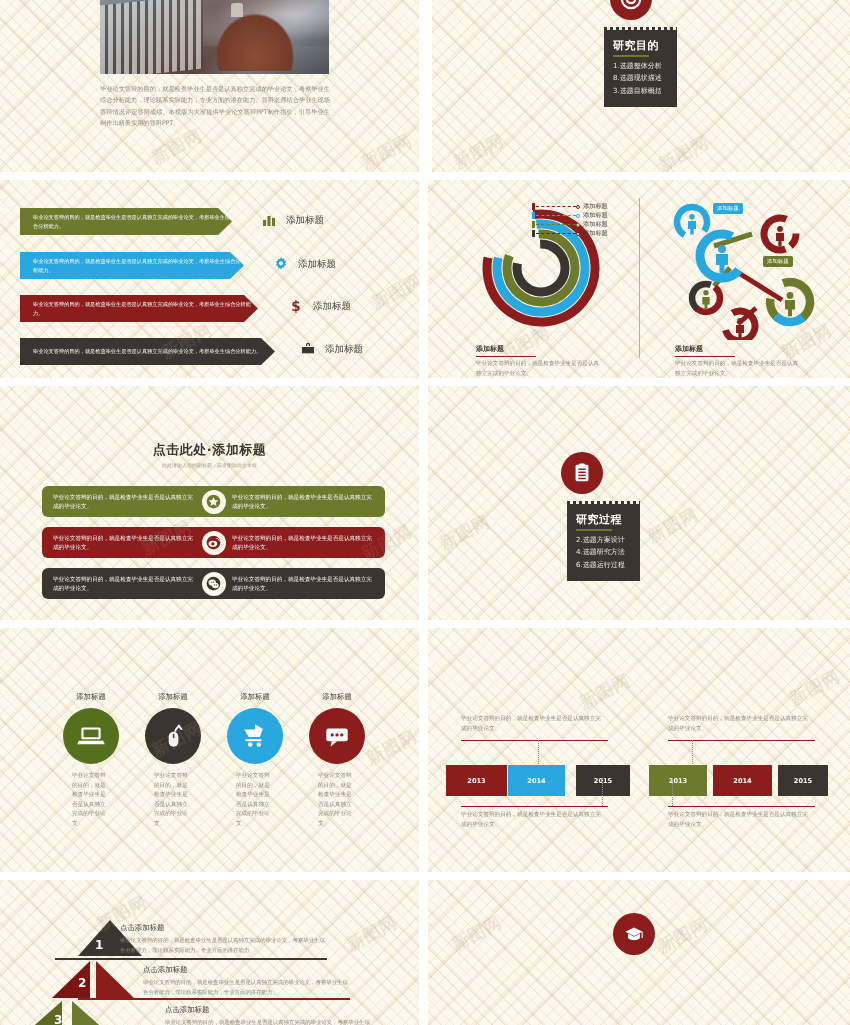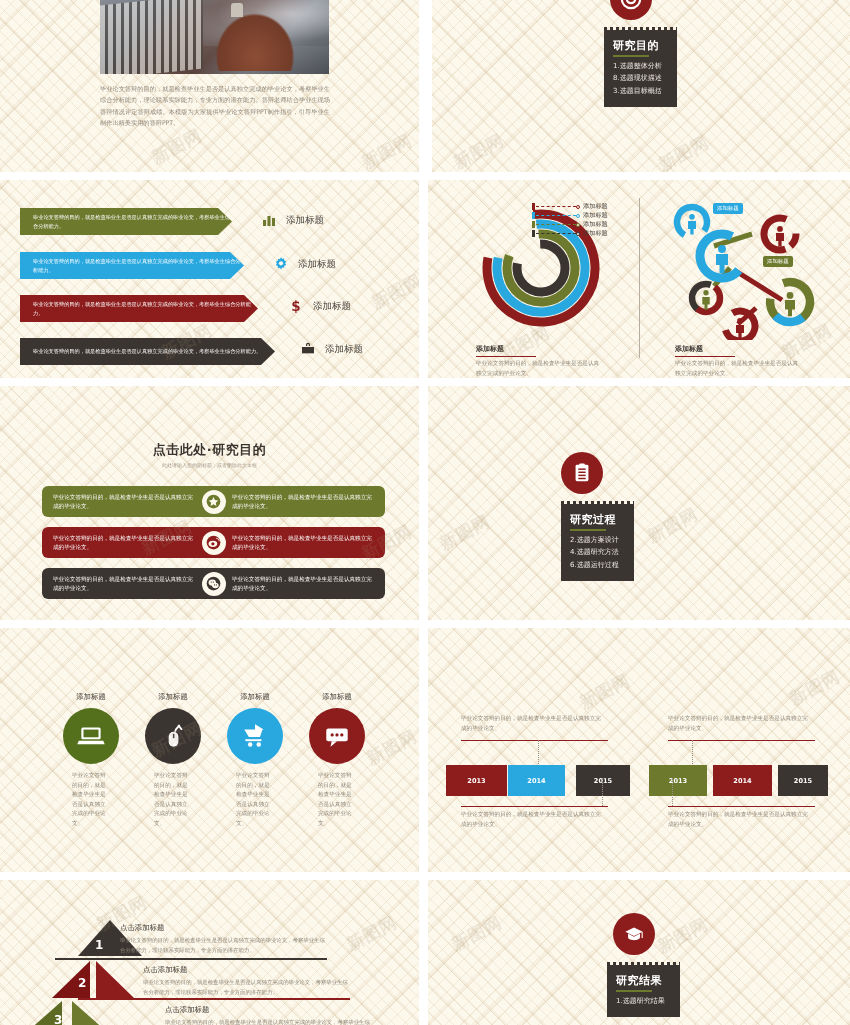--- a/index.html
+++ b/index.html
@@ -288,21 +288,21 @@
     </div>
 
     <div class="cap-title" style="left:247px;top:164px;width:60px;">添加标题</div>
     <div class="cap-body" style="left:247px;top:179px;width:125px;">毕业论文答辩的目的，就是检查毕业生是否是认真独立完成的毕业论文。</div>
 
     <div class="wm" style="left:70px;top:152px;">新图网</div>
     <div class="wm" style="left:352px;top:150px;">新图网</div>
   </div>
 
   <div class="slide" style="left:0;top:386px;width:419px;height:234px;">
-    <div class="sec-title" style="top:55px;">点击此处·研究目的</div>
+    <div class="sec-title" style="top:55px;">点击此处·添加标题</div>
     <div class="sec-sub" style="top:76px;">此处请输入您的副标题，或者删除此文本框</div>
 
     <div class="pairrow" style="left:42px;top:100px;width:343px;background:#6d7a2e;">
       <div class="ptxt" style="left:11px;">毕业论文答辩的目的，就是检查毕业生是否是认真独立完成的毕业论文。</div>
       <div class="pic">
         <svg viewBox="0 0 24 24">
           <circle cx="12" cy="12" r="11" fill="#6d7a2e"></circle>
           <path d="M12 4.6l2.3 4.9 5.2.7-3.8 3.6 1 5.2-4.7-2.6-4.7 2.6 1-5.2L4.5 10.2l5.2-.7z" fill="#fdf8ec"></path>
         </svg>
       </div>
@@ -348,21 +348,21 @@
         <rect x="5" y="3" width="14" height="18" rx="1.6" fill="#fff"></rect>
         <rect x="9" y="1.5" width="6" height="3" rx="1" fill="#fff"></rect>
         <g fill="#8d1c1c">
             <rect x="8" y="7" width="8" height="1.6"></rect>
             <rect x="8" y="10.4" width="8" height="1.6"></rect>
         <rect x="8" y="13.8" width="8" height="1.6"></rect>
             <rect x="8" y="17.2" width="8" height="1.6"></rect>
           </g>
       </svg>
     </div>
-    <div class="rcard" style="left:133px;top:118px;">
+    <div class="rcard" style="left:139px;top:118px;">
       <h3>研究过程</h3>
       <div class="uline"></div>
       <ul>
         <li>2.选题方案设计</li>
         <li>4.选题研究方法</li>
         <li>6.选题运行过程</li>
       </ul>
     </div>
     <div class="wm" style="left:10px;top:135px;">新图网</div>
     <div class="wm" style="left:218px;top:128px;">新图网</div>
@@ -489,24 +489,17 @@
   </div>
 
   <div class="slide" style="left:428px;top:880px;width:422px;height:145px;">
     <div class="rcircle" style="left:185px;top:33px;">
       <svg viewBox="0 0 24 24">
         <path d="M12 5L2.5 9.6 12 14.2l9.5-4.6z" fill="#fff"></path>
         <path d="M5.5 11.5v4.1c0 1.9 2.9 3.1 6.5 3.1s6.5-1.2 6.5-3.1v-4.1L12 14.9z" fill="#fff"></path>
         <rect x="20.3" y="9.8" width="1.2" height="6.6" fill="#fff"></rect>
       </svg>
     </div>
-    <div class="rcard" style="left:179px;top:85px;">
-      <h3>研究结果</h3>
-      <div class="uline"></div>
-      <ul>
-        <li>1.选题研究结果</li>
-      </ul>
-    </div>
     <div class="wm" style="left:22px;top:42px;">新图网</div>
     <div class="wm" style="left:228px;top:44px;">新图网</div>
   </div>
 
 </div>
 
 </body></html>

